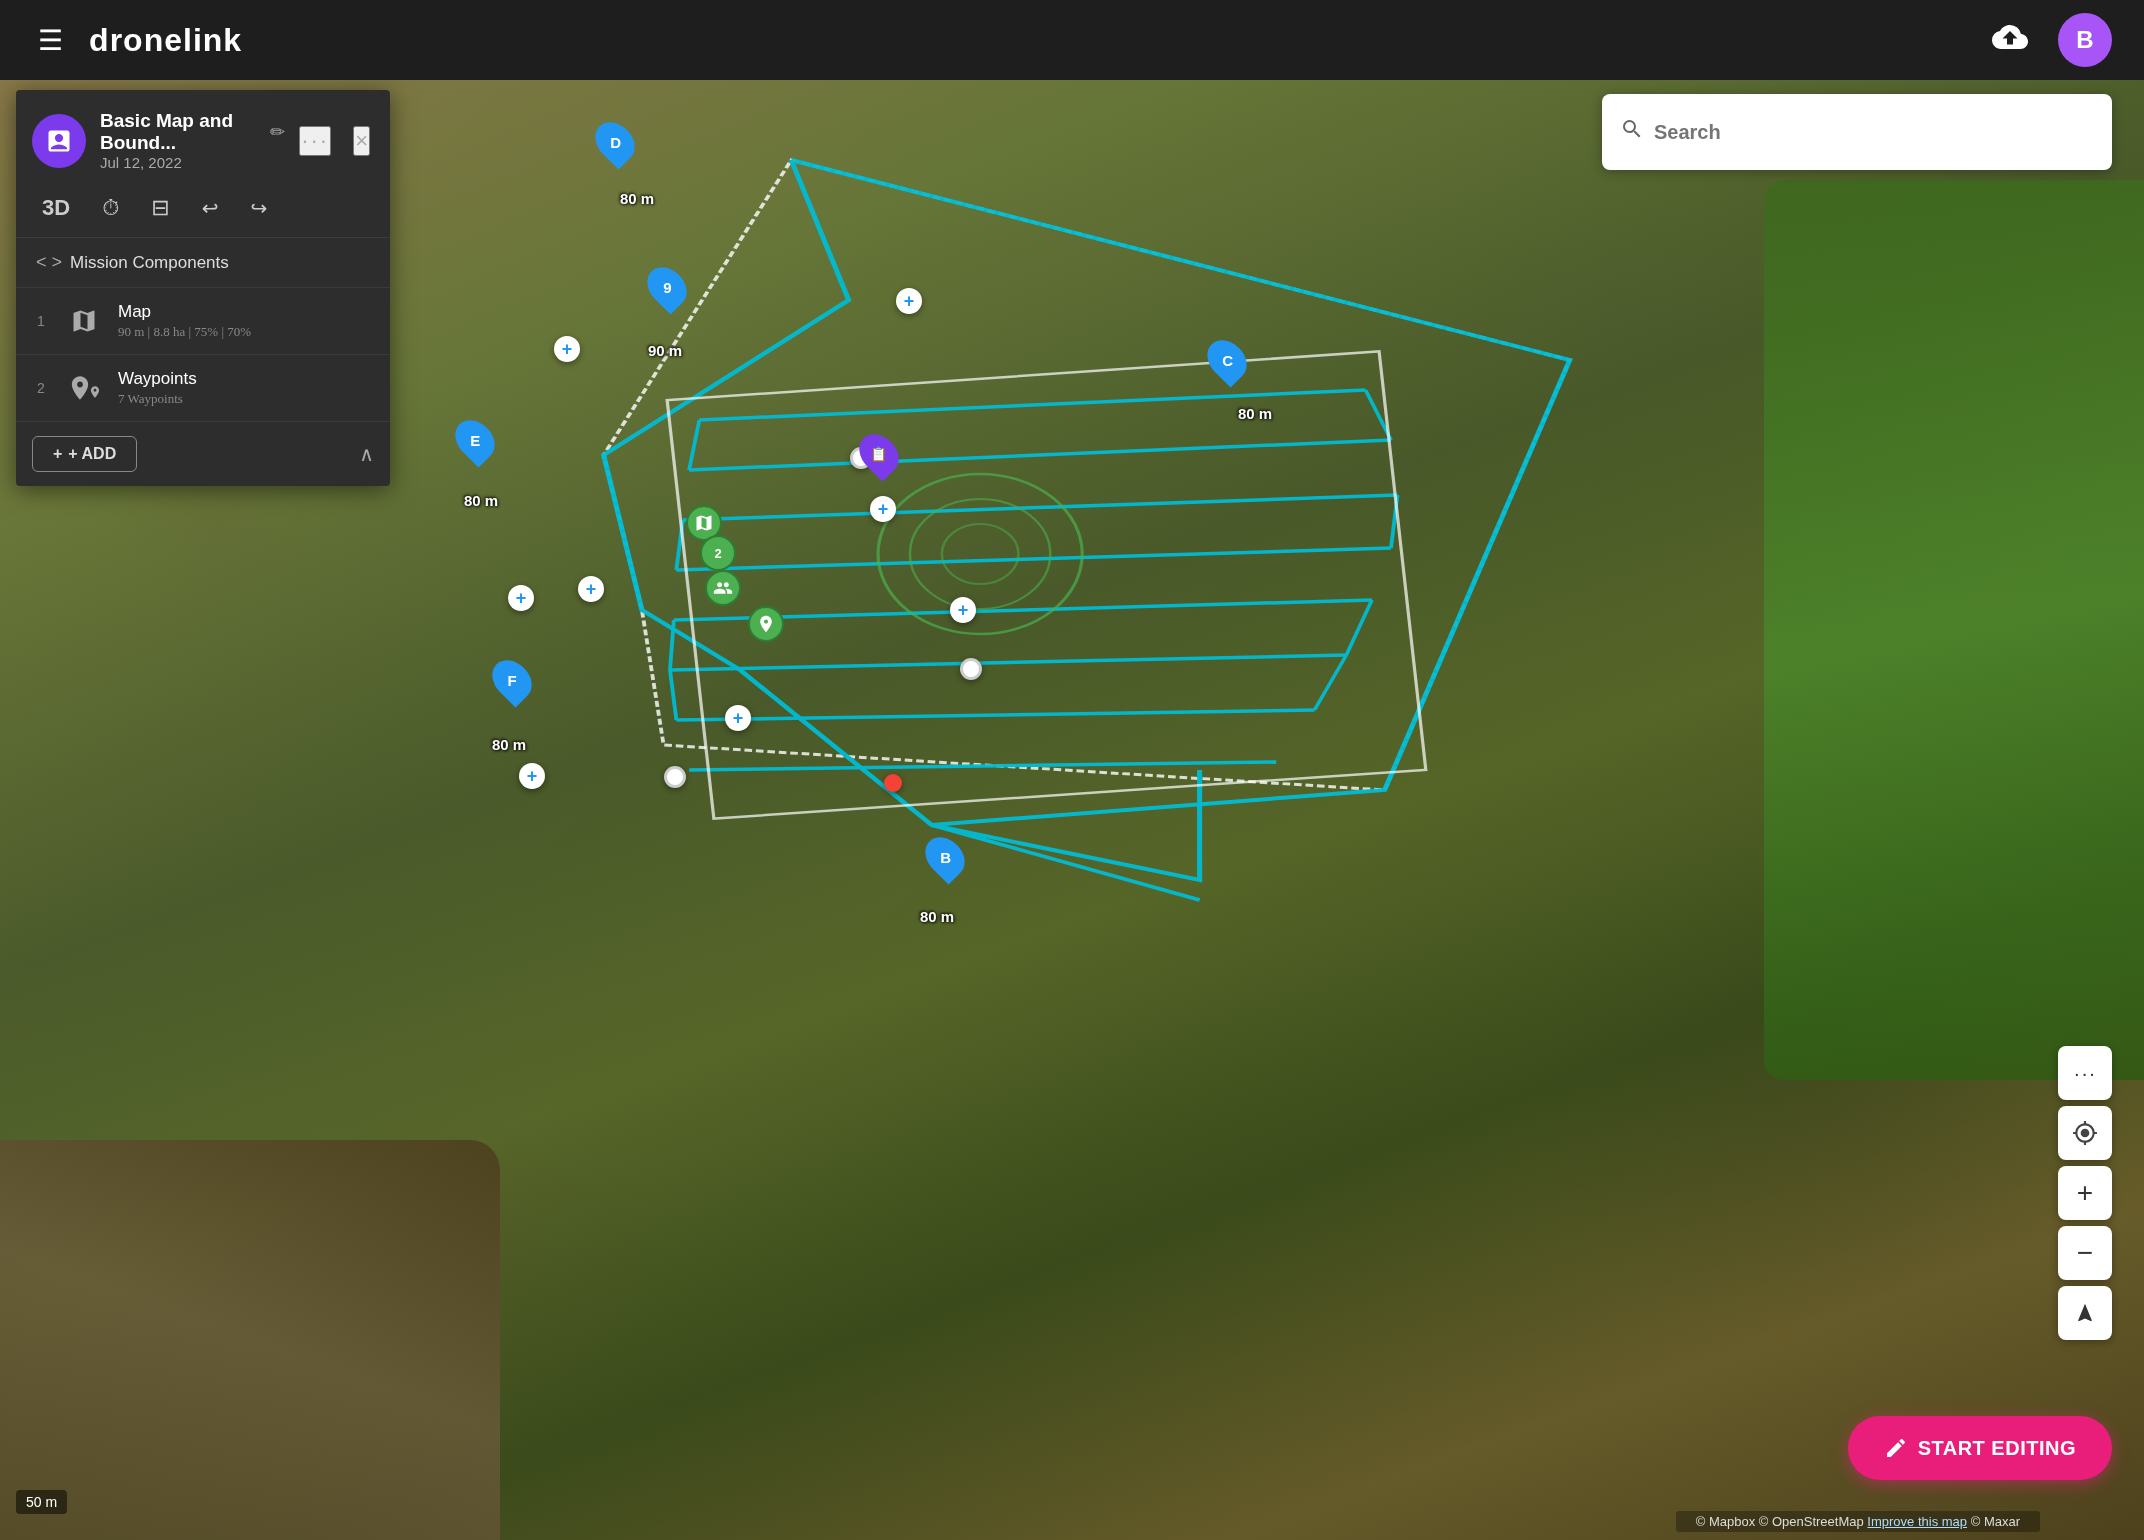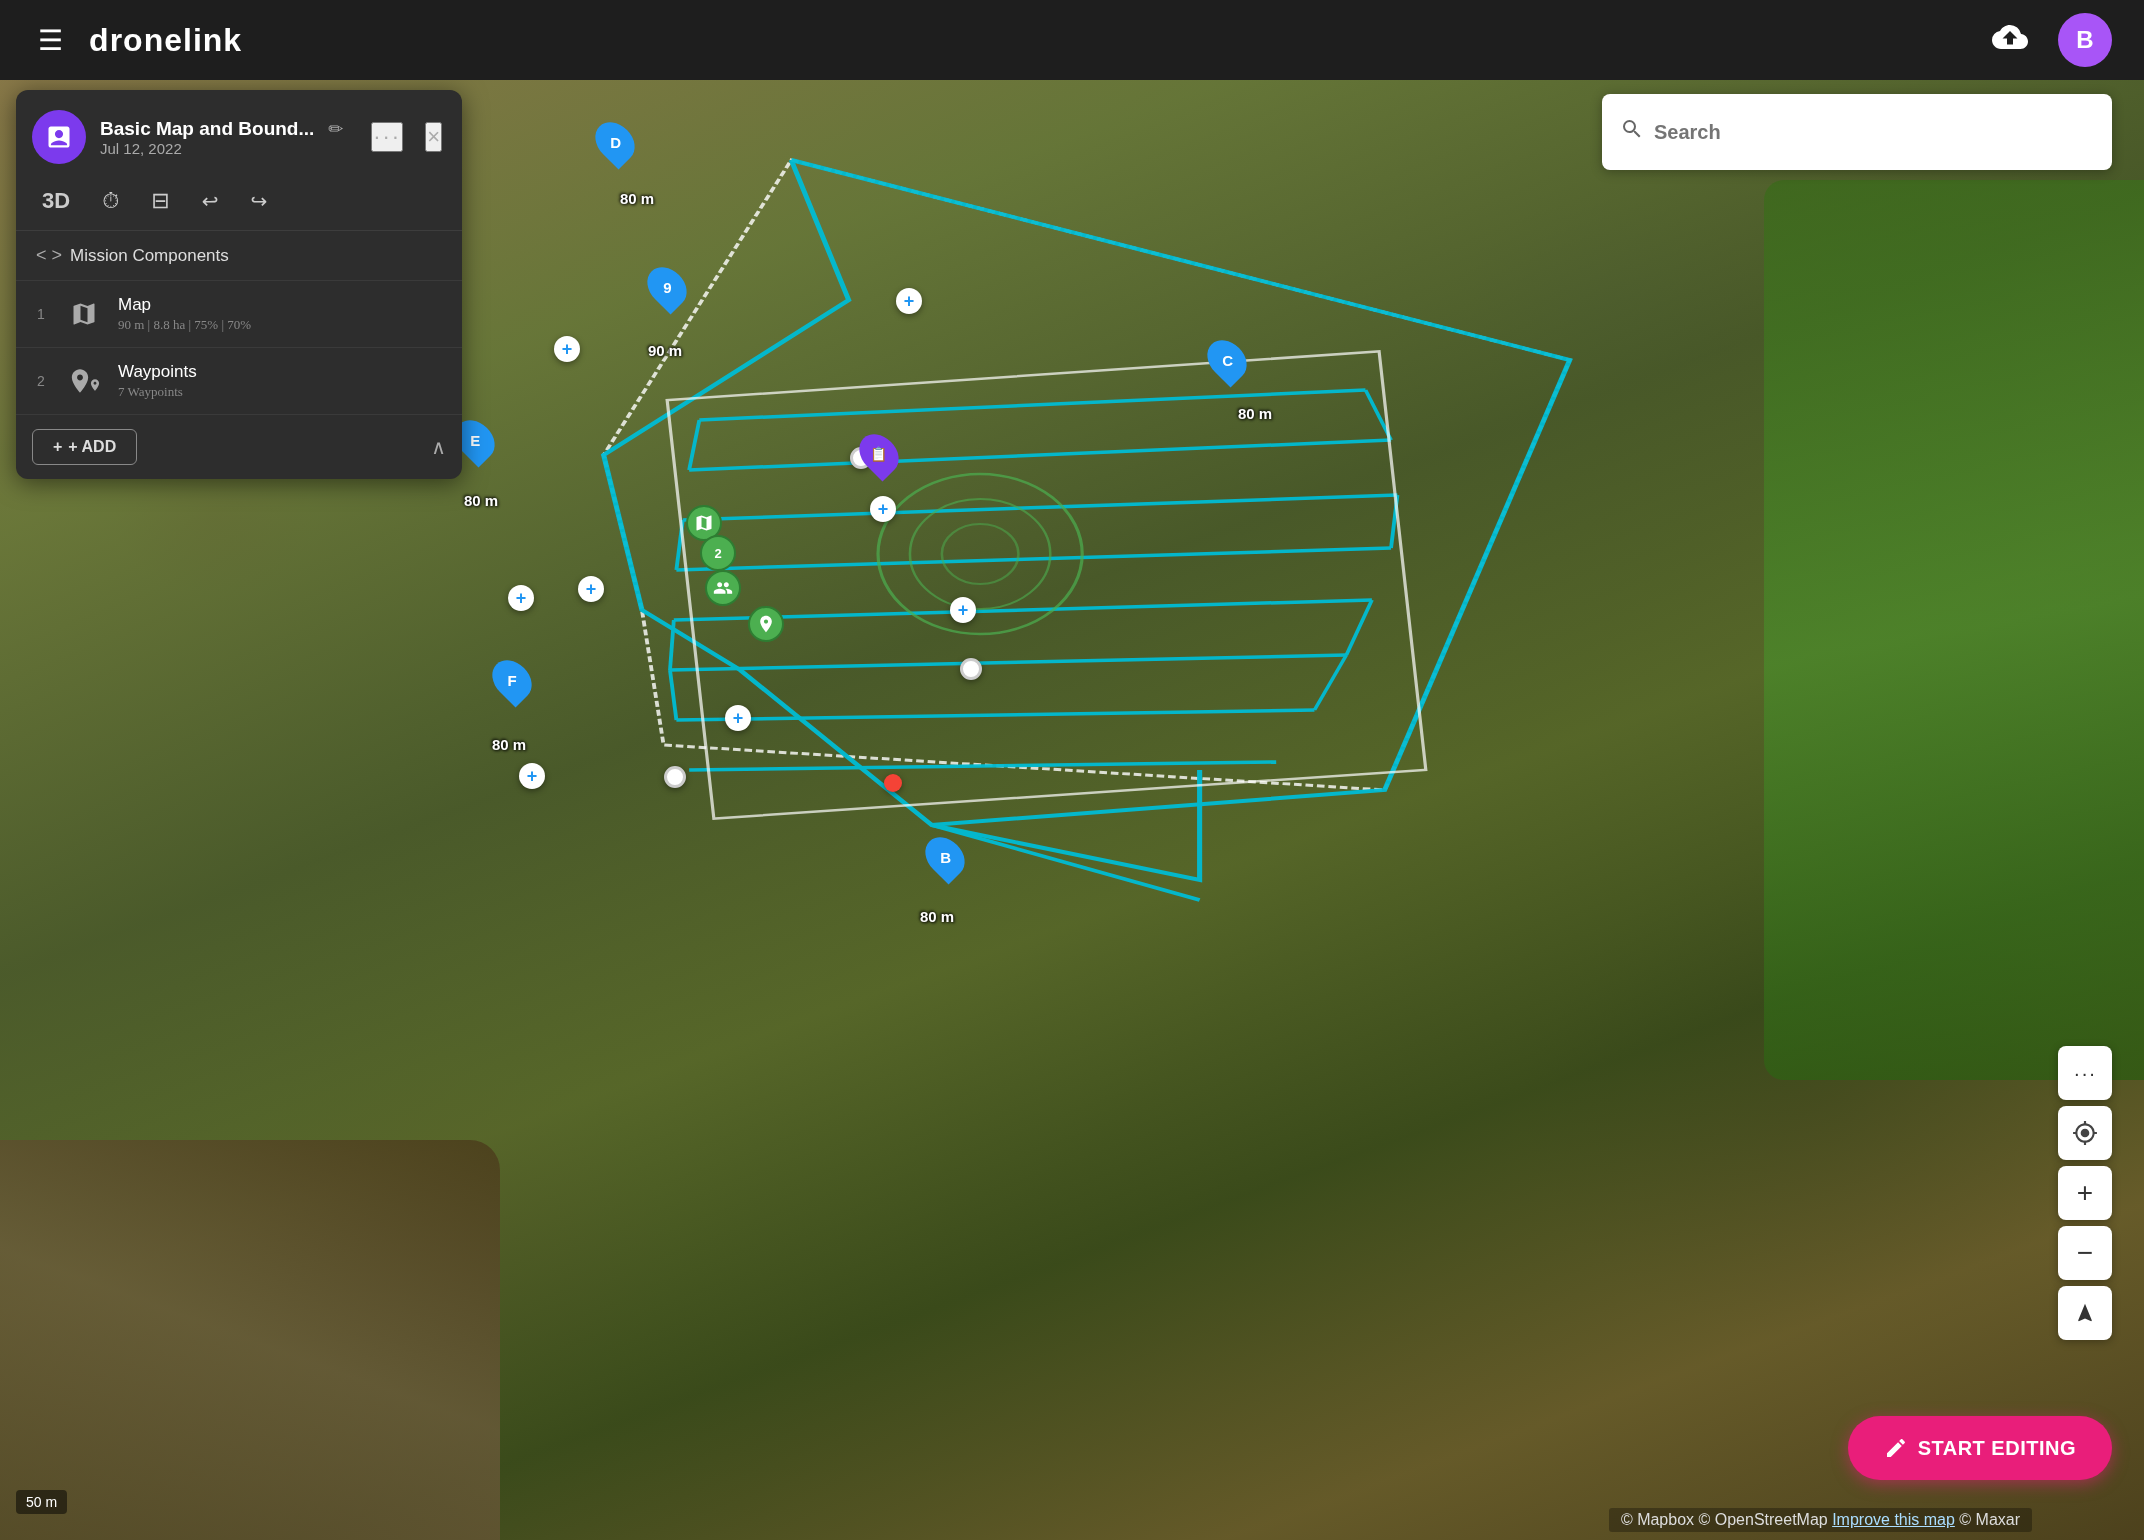--- a/index.html
+++ b/index.html
@@ -77,23 +77,23 @@
       position: absolute;
       inset: 0;
       width: 100%;
       height: 100%;
     }
 
     
     #side-panel {
       position: absolute;
       top: 10px; left: 16px;
-      width: 446px;
+      width: 374px;
       background: #2d2d2d;
-      border-radius: 12px;
+      border-radius: 4px;
       z-index: 50;
       box-shadow: 0 4px 24px rgba(0,0,0,0.5);
     }
 
     
     #panel-header {
       display: flex;
       align-items: center;
       padding: 20px 20px 12px 16px;
       gap: 14px;
@@ -293,26 +293,26 @@
       font-size: 14px;
       background: rgba(0,0,0,0.5);
       padding: 4px 10px;
       border-radius: 4px;
     }
 
     
     #attribution {
       position: absolute;
       bottom: 8px;
-      right: 112px;
+      right: 104px;
       z-index: 50;
       color: #ddd;
-      font-size: 16px;
+      font-size: 13px;
       background: rgba(0,0,0,0.3);
-      padding: 3px 12px;
+      padding: 3px 20px;
       border-radius: 3px;
     }
     #attribution a { color: #adf; text-decoration: underline; cursor: pointer; }
 
     
     .map-pin {
       position: absolute;
       z-index: 30;
       display: flex;
       flex-direction: column;

